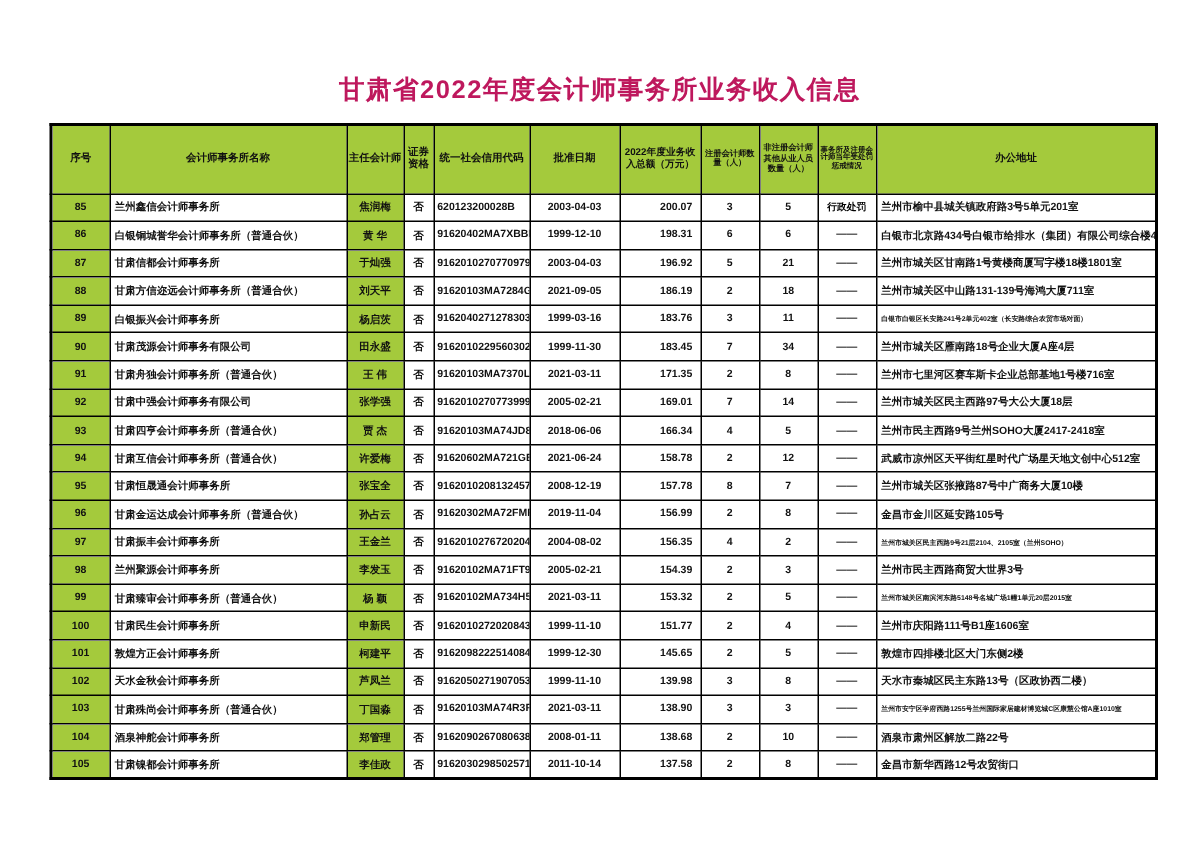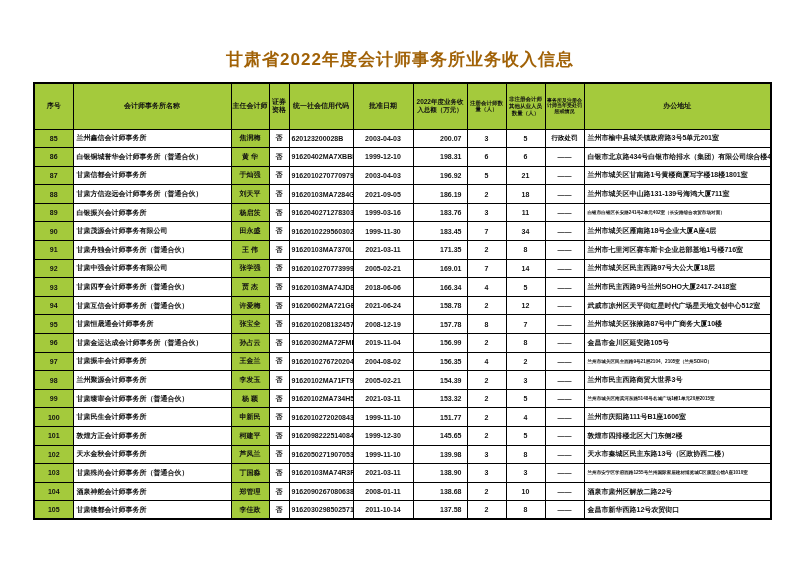--- a/index.html
+++ b/index.html
@@ -4,21 +4,21 @@
 <style>
   html,body{margin:0;padding:0;}
   body{
     width:800px;height:566px;background:#ffffff;overflow:hidden;
     font-family:"Liberation Sans","DejaVu Sans",sans-serif;
     -webkit-font-smoothing:antialiased;
   }
   .page{position:relative;width:800px;height:566px;background:#fff;}
   .title{
     position:absolute;top:48px;left:0;width:100%;
-    text-align:center;font-size:17px;font-weight:bold;color:#a16207;
+    text-align:center;font-size:17px;font-weight:bold;color:#be185d;
     letter-spacing:1px;margin:0;
   }
   table.tbl{
     position:absolute;left:33px;top:82px;width:737px;
     border-collapse:collapse;table-layout:fixed;
     border:2px solid #000;
   }
   .tbl th,.tbl td{
     border:1px solid #000;box-sizing:border-box;
     padding:0 2px;overflow:hidden;

